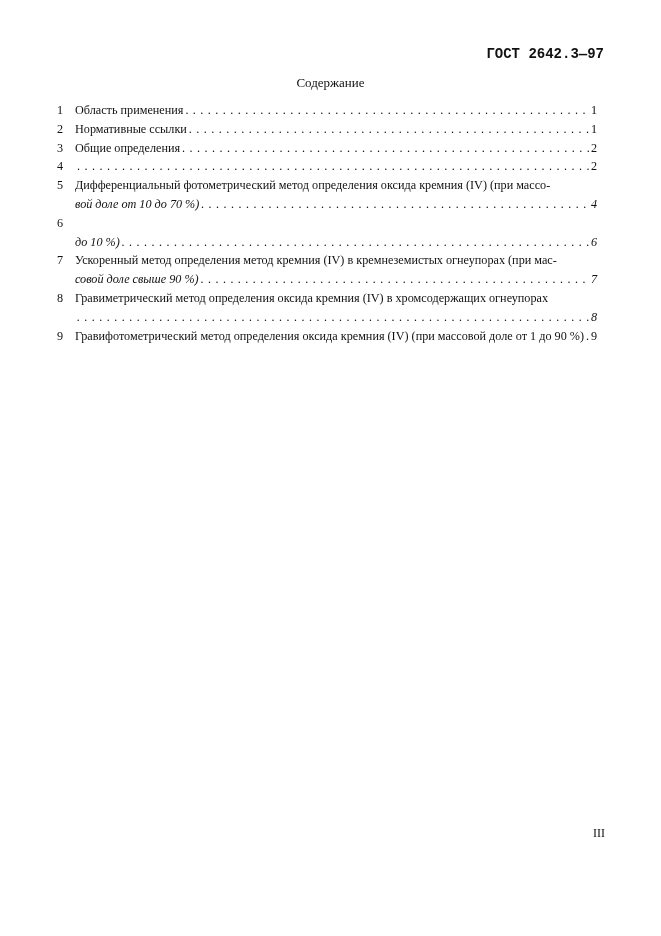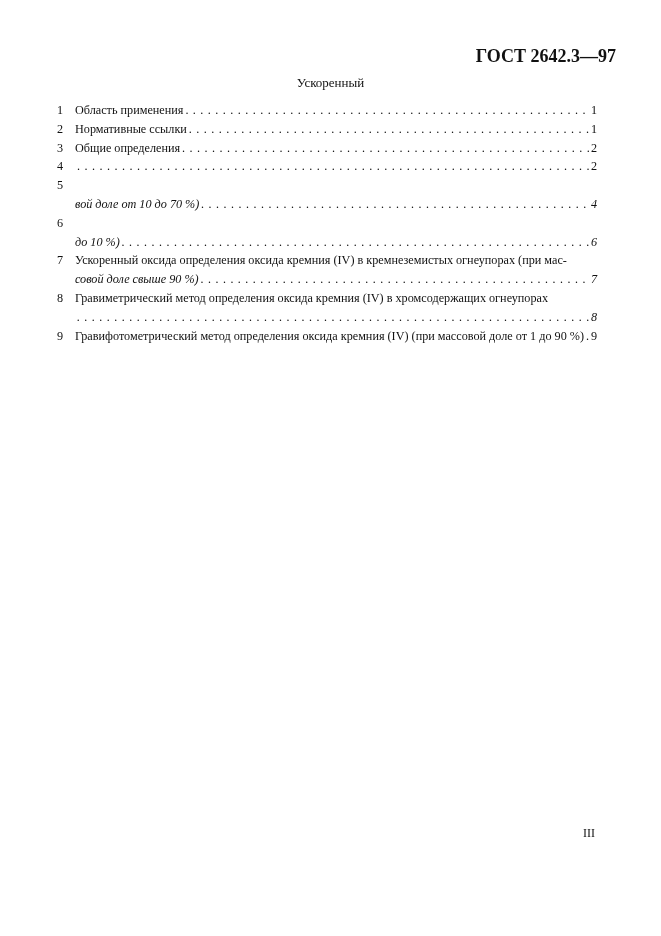--- a/index.html
+++ b/index.html
@@ -1,36 +1,36 @@
 <!DOCTYPE html>
 <html><head>
 <meta charset="utf-8">
 <style>
   html, body { margin: 0; padding: 0; background: #ffffff; }
   body { width: 661px; height: 936px; position: relative; overflow: hidden;
          font-family: "Liberation Serif", "DejaVu Serif", serif; color: #111; }
-  .header-code { position: absolute; top: 46px; right: 45px; font-weight: bold; font-size: 18px; }
+  .header-code { position: absolute; top: 46px; right: 57px; font-weight: bold; font-size: 14px; font-family: Liberation Mono, monospace; }
   .toc-title { position: absolute; top: 75px; left: 0; width: 661px; text-align: center; font-size: 13px; }
   .toc { position: absolute; top: 101px; left: 57px; width: 540px; font-size: 12.2px; }
   .entry { position: relative; }
   .line { height: 18.8px; line-height: 18.8px; display: flex; align-items: baseline; white-space: nowrap; }
   .num { width: 18px; flex: none; }
   .text { flex: none; text-align: right; }
   .cont { padding-left: 18px; font-style: italic; }
   .leader { flex: 1 1 auto; overflow: hidden; white-space: nowrap; letter-spacing: 3.2px; padding: 0 2px; }
   .leader::before { content: ". . . . . . . . . . . . . . . . . . . . . . . . . . . . . . . . . . . . . . . . . . . . . . . . . . . . . . . . . . . . . . . . . . . . . . . . . . . . . . . . . . . . . . . . . . . . . . . . . . . . . . . ."; letter-spacing: 0; word-spacing: 1.4px; }
   .page { flex: none; text-align: right; min-width: 8px; }
-  .page-number { position: absolute; top: 826px; right: 66px; font-size: 12px; }
+  .page-number { position: absolute; top: 826px; right: 56px; font-size: 12px; }
 </style>
 </head>
 <body>
 
 <div class="header-code">ГОСТ 2642.3—97</div>
 
-<div class="toc-title">Ускоренный</div>
+<div class="toc-title">Содержание</div>
 
 <div class="toc">
 
   <div class="entry">
     <div class="line">
       <span class="num">1</span>
       <span class="text">Область применения</span>
       <span class="leader"></span>
       <span class="page">1</span>
     </div>
@@ -58,20 +58,21 @@
     <div class="line">
       <span class="num">4</span>
       <span class="leader"></span>
       <span class="page">2</span>
     </div>
   </div>
 
   <div class="entry">
     <div class="line">
       <span class="num">5</span>
+      <span class="text">Дифференциальный фотометрический метод определения оксида кремния (IV) (при массо-</span>
     </div>
     <div class="line cont">
       <span class="text">вой доле от 10 до 70 %)</span>
       <span class="leader"></span>
       <span class="page">4</span>
     </div>
   </div>
 
   <div class="entry">
     <div class="line">
@@ -80,21 +81,21 @@
     <div class="line cont">
       <span class="text">до 10 %)</span>
       <span class="leader"></span>
       <span class="page">6</span>
     </div>
   </div>
 
   <div class="entry">
     <div class="line">
       <span class="num">7</span>
-      <span class="text">Ускоренный оксида определения оксида кремния (IV) в кремнеземистых огнеупорах (при мас-</span>
+      <span class="text">Ускоренный метод определения метод кремния (IV) в кремнеземистых огнеупорах (при мас-</span>
     </div>
     <div class="line cont">
       <span class="text">совой доле свыше 90 %)</span>
       <span class="leader"></span>
       <span class="page">7</span>
     </div>
   </div>
 
   <div class="entry">
     <div class="line">

